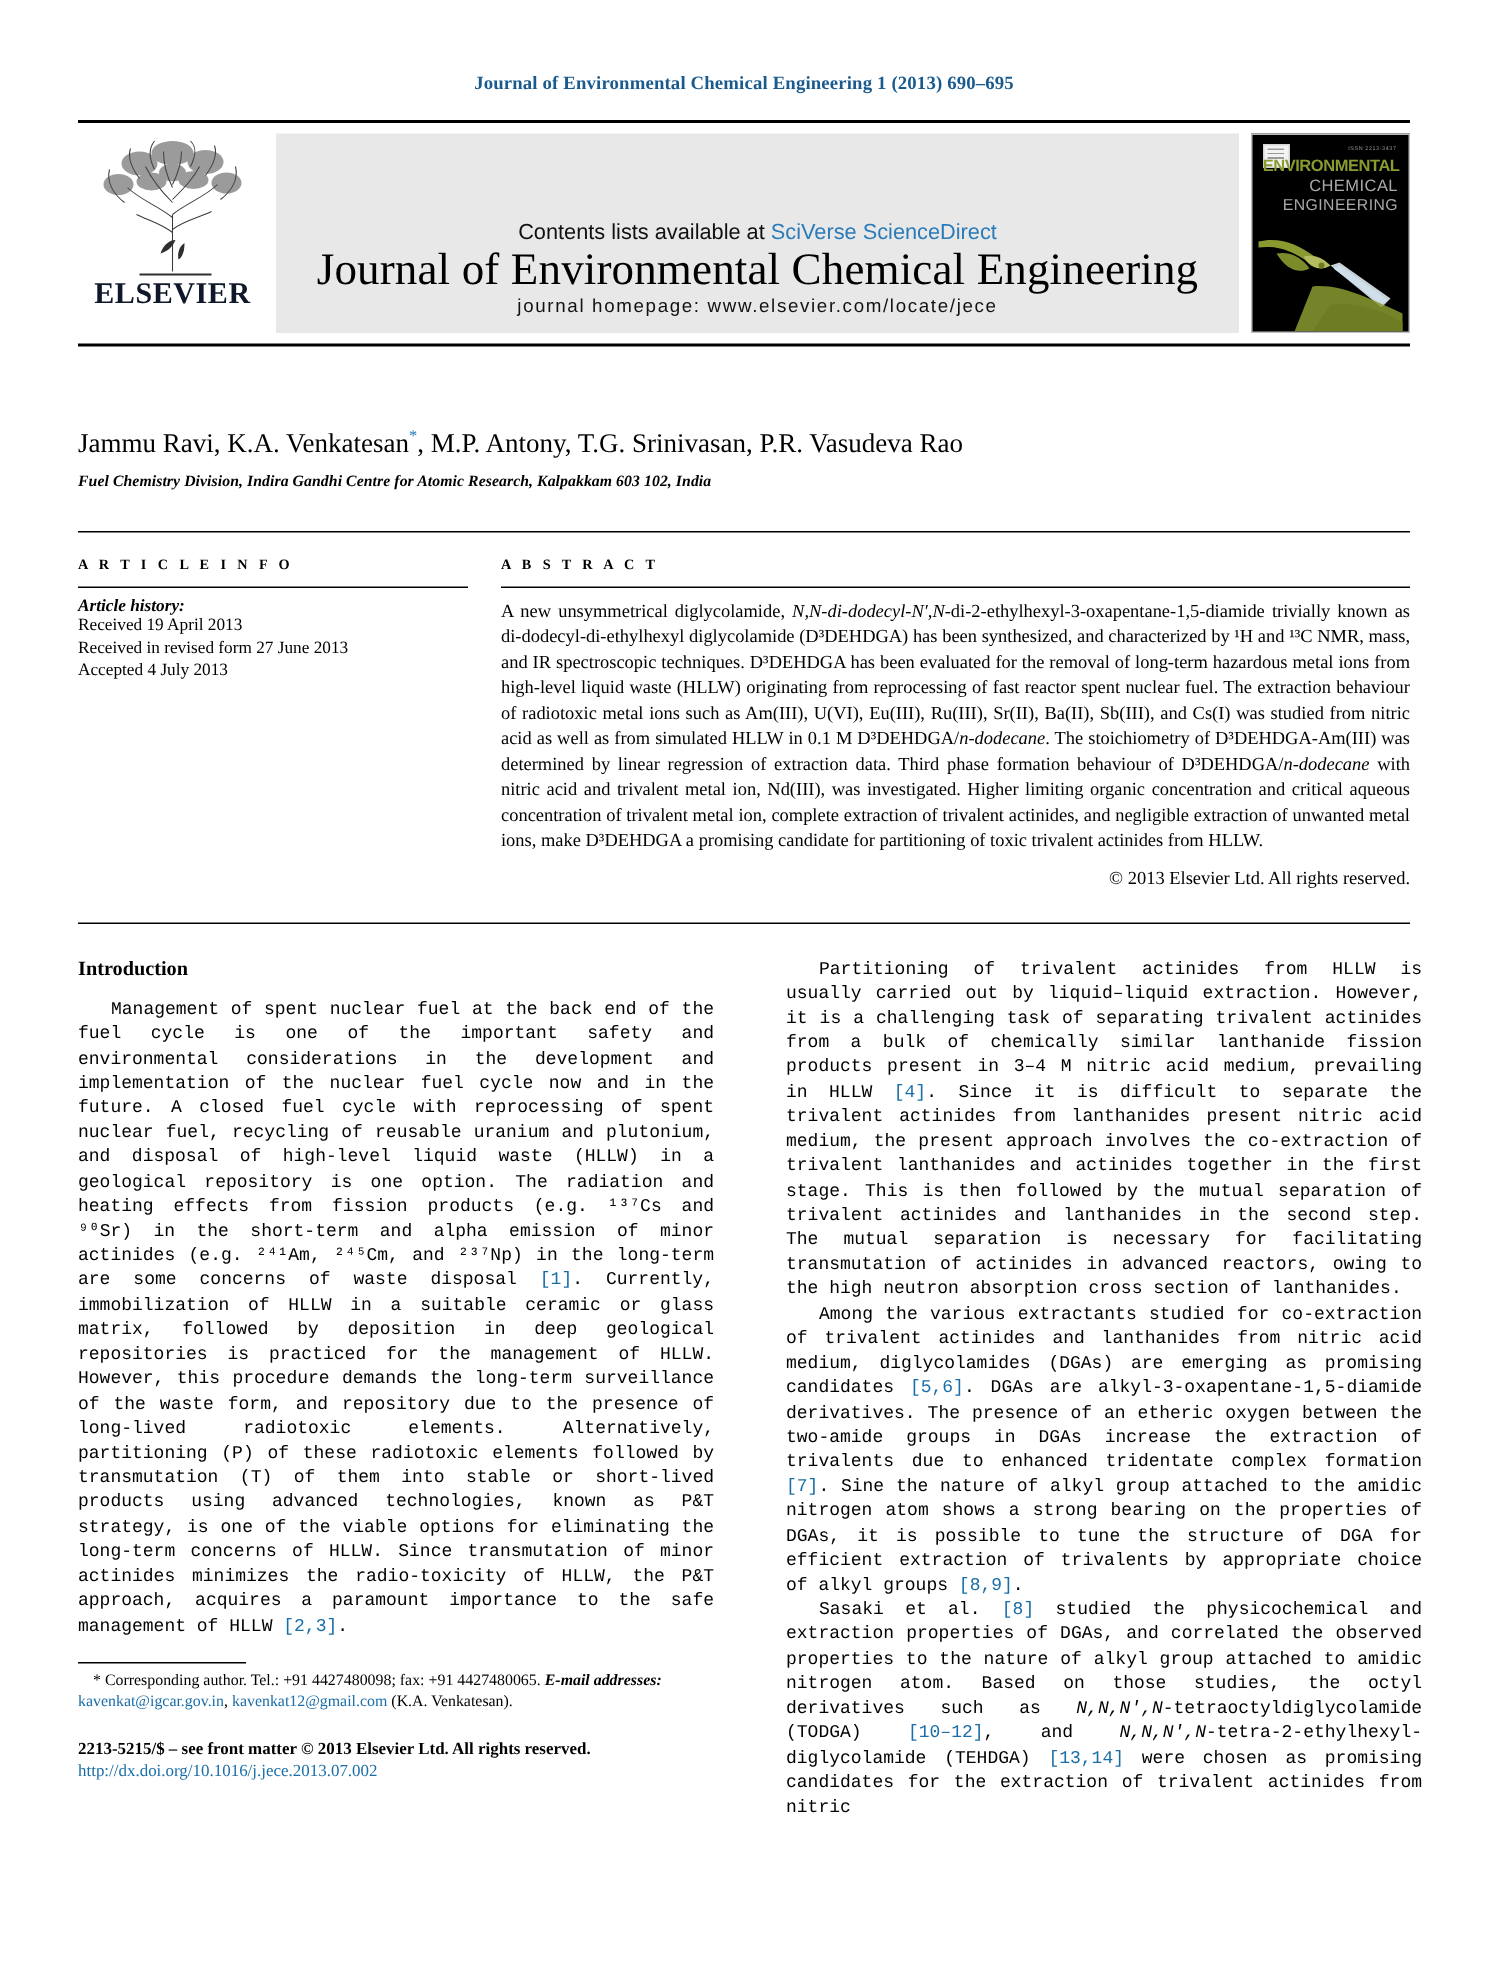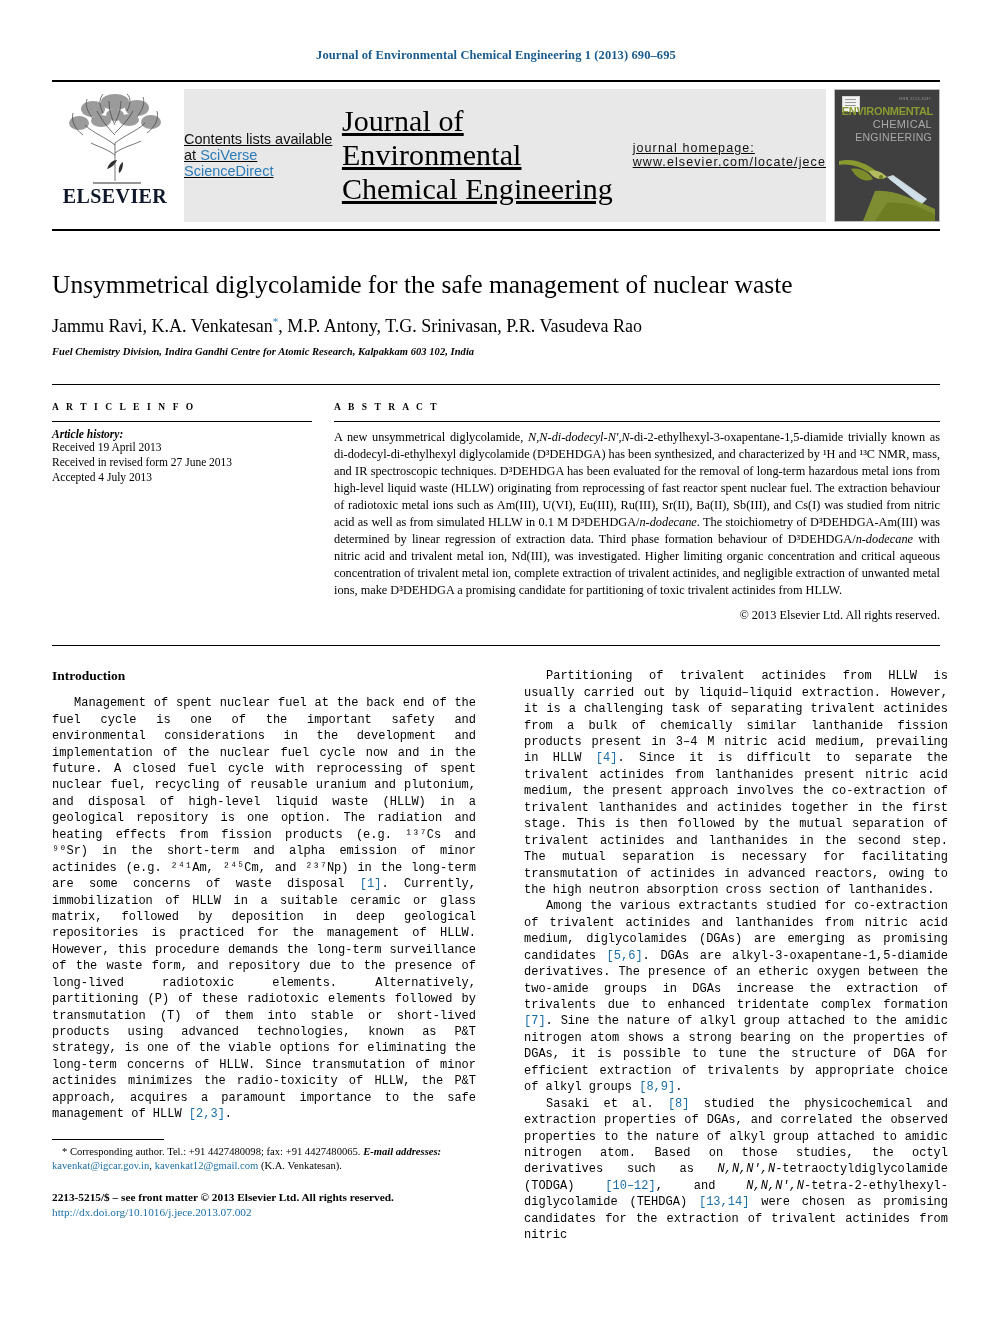--- a/index.html
+++ b/index.html
@@ -60,25 +60,24 @@
     letter-spacing: 0.4px;
     color: #0f172a;
     line-height: 1;
     margin-top: 1px;
   }
   .journal-band {
     flex: 1 1 auto;
     background: #e8e8e8;
     margin: 0 8px 0 6px;
     display: flex;
-    flex-direction: row;
+    flex-direction: column;
     align-items: center;
     justify-content: flex-end;
     padding: 10px 0 11px 0;
-    text-decoration: underline;
   }
   .contents-line {
     font-size: 14.5px;
     font-family: "Liberation Sans", sans-serif;
     color: #111;
   }
   .contents-line a {
     color: #2b7bb9;
     text-decoration: none;
   }
@@ -92,21 +91,21 @@
     font-size: 12.5px;
     font-family: "Liberation Sans", sans-serif;
     letter-spacing: 1.1px;
     color: #111;
   }
   .cover-block {
     width: 104px;
     flex: 0 0 104px;
     border: 1px solid #bdbdbd;
     position: relative;
-    background: #404040;
+    background: #000000;
     overflow: hidden;
   }
   .cover-elsevier-mark {
     position: absolute; top: 6px; left: 7px;
     width: 16px; height: 14px;
     background: #f2f2f2;
     border: 1px solid #d4d4d4;
   }
   .cover-elsevier-mark::after{
     content:""; position:absolute; left:2px; top:2px;
@@ -294,21 +293,20 @@
         <path d="M54 32 L58 30 L90 53 L86 56 Z" fill="#cfe0ea"></path>
         <path d="M40 44 C58 42 78 52 100 62 L100 74 L28 74 Z" fill="#8a9a30" opacity="0.85"></path>
         <path d="M52 56 C70 54 86 60 100 68 L100 74 L40 74 Z" fill="#6f7d22"></path>
         <circle cx="46" cy="30" r="2" fill="#6f7d22"></circle>
       </svg>
     </div>
   </div>
   <div class="masthead-bottom"></div>
 
   <div class="title-block">
-    <h1 class="paper-title">Unsymmetrical diglycolamide for the safe management of nuclear waste</h1>
     <div class="authors">
       <span>Jammu Ravi, K.A. Venkatesan</span><sup>*</sup><span>, M.P. Antony, T.G. Srinivasan, P.R. Vasudeva Rao</span>
     </div>
     <div class="affiliation">Fuel Chemistry Division, Indira Gandhi Centre for Atomic Research, Kalpakkam 603 102, India</div>
   </div>
 
   <div class="info-sep-top"></div>
 
   <div class="info-row">
     <div class="col-info">

